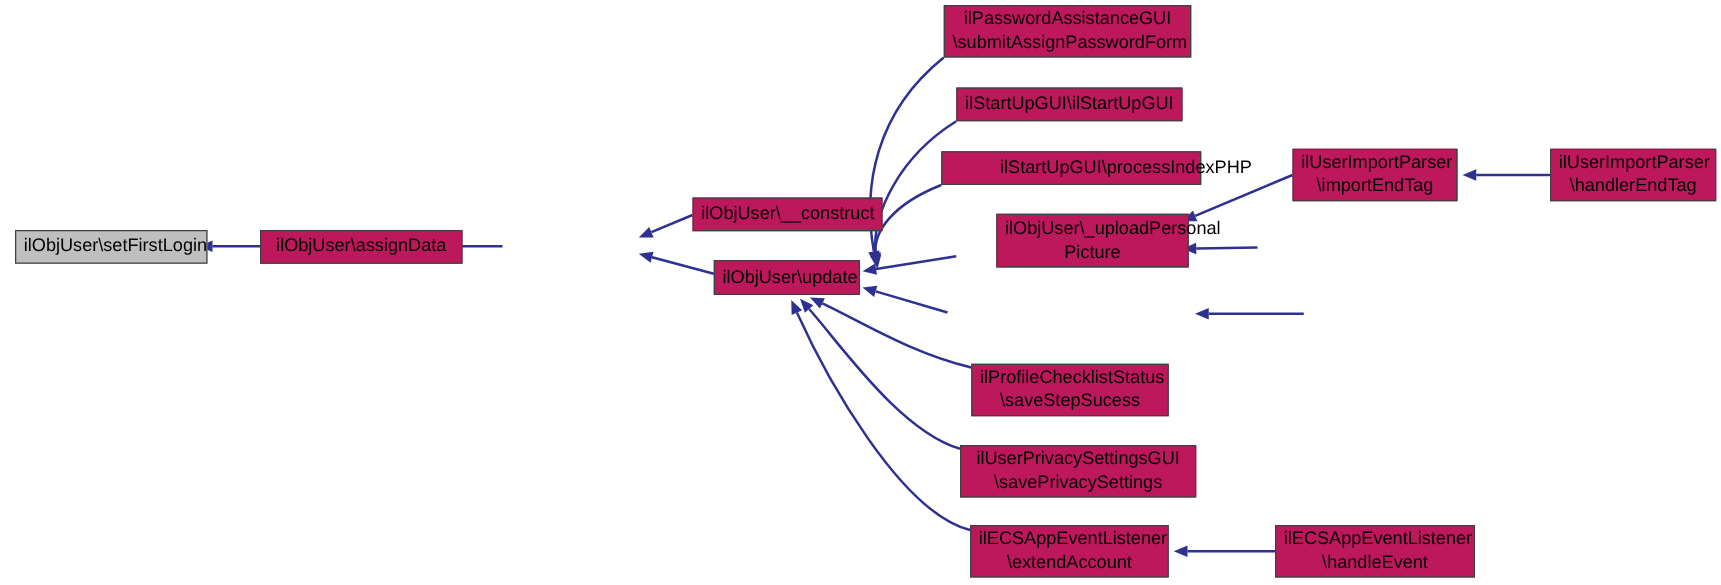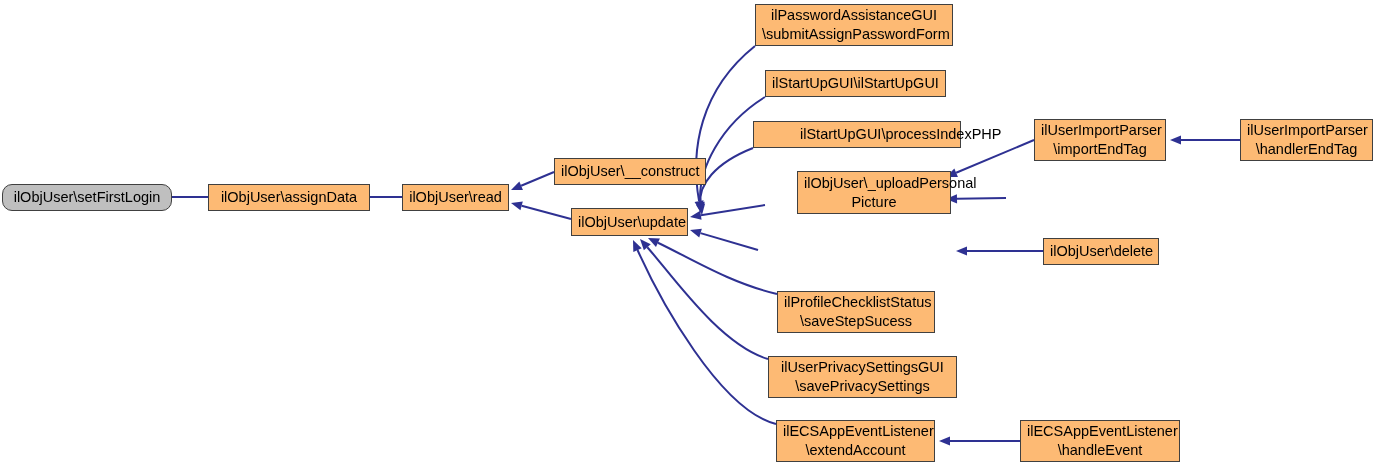--- a/index.html
+++ b/index.html
@@ -8,21 +8,21 @@
     width:1377px;height:468px;
     background:#ffffff;
     font-family:"Liberation Sans", sans-serif;
     overflow:hidden;
   }
   #edges{position:absolute;left:0;top:0;width:1377px;height:468px;}
   .node{
     position:absolute;
     box-sizing:border-box;
     border:1px solid #404040;
-    background:#fdba74;
+    background:#be185d;
     color:#000000;
     display:flex;
     align-items:center;
     justify-content:center;
     text-align:center;
     font-size:14.5px;
     line-height:19px;
     letter-spacing:0px;
     white-space:pre-line;
     z-index:3;
@@ -63,37 +63,35 @@
       <polygon points="946,177 954.3572490941586,168.4960957450013 957.923064576299,176.97695418901083" fill="#2e3192"></polygon>
       <path d="M 1006 198 L 956.9984725404356 198.81669212432607" stroke="#2e3192" stroke-width="2" fill="none"></path>
       <polygon points="946,199 956.9218165196993,194.21733088014392 957.0751285611719,203.41605336850822" fill="#2e3192"></polygon>
       <path d="M 1043 251 L 967 251" stroke="#2e3192" stroke-width="2" fill="none"></path>
       <polygon points="956,251 967,246.4 967,255.6" fill="#2e3192"></polygon>
       <path d="M 1240 140 L 1181 140" stroke="#2e3192" stroke-width="2" fill="none"></path>
       <polygon points="1170,140 1181,135.4 1181,144.6" fill="#2e3192"></polygon>
       <path d="M 1020 441 L 950 441" stroke="#2e3192" stroke-width="2" fill="none"></path>
       <polygon points="939,441 950,436.4 950,445.6" fill="#2e3192"></polygon>
     </svg>
-<div class="node hl" style="left: 2px; top: 184px; width: 170px; height: 27px; border-radius: 10px;"><span class="lbl">ilObjUser\setFirstLogin</span></div>
+<div class="node hl" style="left: 12px; top: 184px; width: 154px; height: 27px;"><span class="lbl">ilObjUser\setFirstLogin</span></div>
     <div class="node" style="left: 208px; top: 184px; width: 162px; height: 27px;"><span class="lbl">ilObjUser\assignData</span></div>
-    <div class="node" style="left: 402px; top: 184px; width: 107px; height: 27px;"><span class="lbl">ilObjUser\read</span></div>
     <div class="node" style="left: 554px; top: 158px; width: 152px; height: 27px;"><span class="lbl">ilObjUser\__construct</span></div>
     <div class="node" style="left: 571px; top: 208px; width: 117px; height: 28px;"><span class="lbl">ilObjUser\update</span></div>
     <div class="node" style="left: 755px; top: 4px; width: 198px; height: 42px;"><span class="lbl">ilPasswordAssistanceGUI
 \submitAssignPasswordForm</span></div>
     <div class="node" style="left: 765px; top: 70px; width: 181px; height: 27px;"><span class="lbl">ilStartUpGUI\ilStartUpGUI</span></div>
     <div class="node" style="left: 753px; top: 121px; width: 208px; height: 27px; padding-left: 40px;"><span class="lbl">ilStartUpGUI\processIndexPHP</span></div>
     <div class="node" style="left: 765px; top: 171px; width: 154px; height: 43px; margin-left: 32px;"><span class="lbl">ilObjUser\_uploadPersonal
 Picture</span></div>
     <div class="node" style="left: 777px; top: 291px; width: 158px; height: 42px;"><span class="lbl">ilProfileChecklistStatus
 \saveStepSucess</span></div>
     <div class="node" style="left: 768px; top: 356px; width: 189px; height: 42px;"><span class="lbl">ilUserPrivacySettingsGUI
 \savePrivacySettings</span></div>
     <div class="node" style="left: 776px; top: 420px; width: 159px; height: 42px;"><span class="lbl">ilECSAppEventListener
 \extendAccount</span></div>
     <div class="node" style="left: 1034px; top: 119px; width: 132px; height: 42px;"><span class="lbl">ilUserImportParser
 \importEndTag</span></div>
-    <div class="node" style="left: 1043px; top: 238px; width: 116px; height: 27px;"><span class="lbl">ilObjUser\delete</span></div>
     <div class="node" style="left: 1240px; top: 119px; width: 133px; height: 42px;"><span class="lbl">ilUserImportParser
 \handlerEndTag</span></div>
     <div class="node" style="left: 1020px; top: 420px; width: 160px; height: 42px;"><span class="lbl">ilECSAppEventListener
 \handleEvent</span></div>
   </div>
 
 </body></html>

